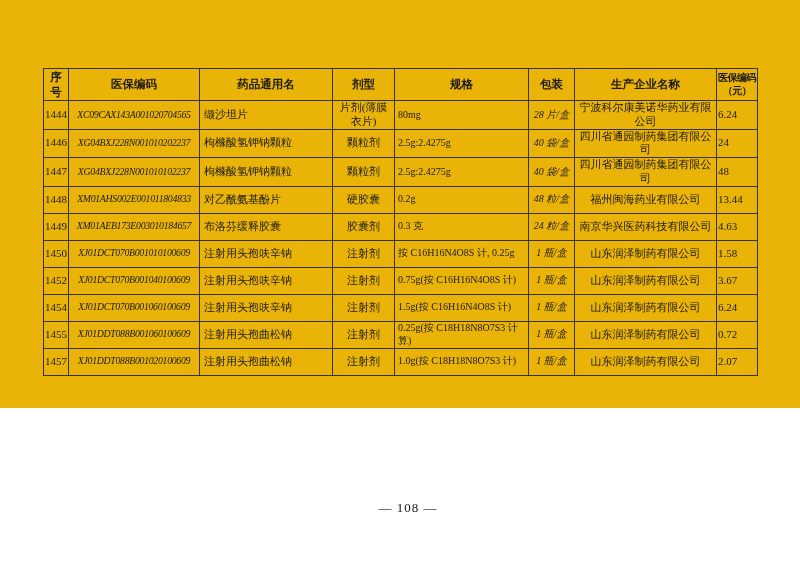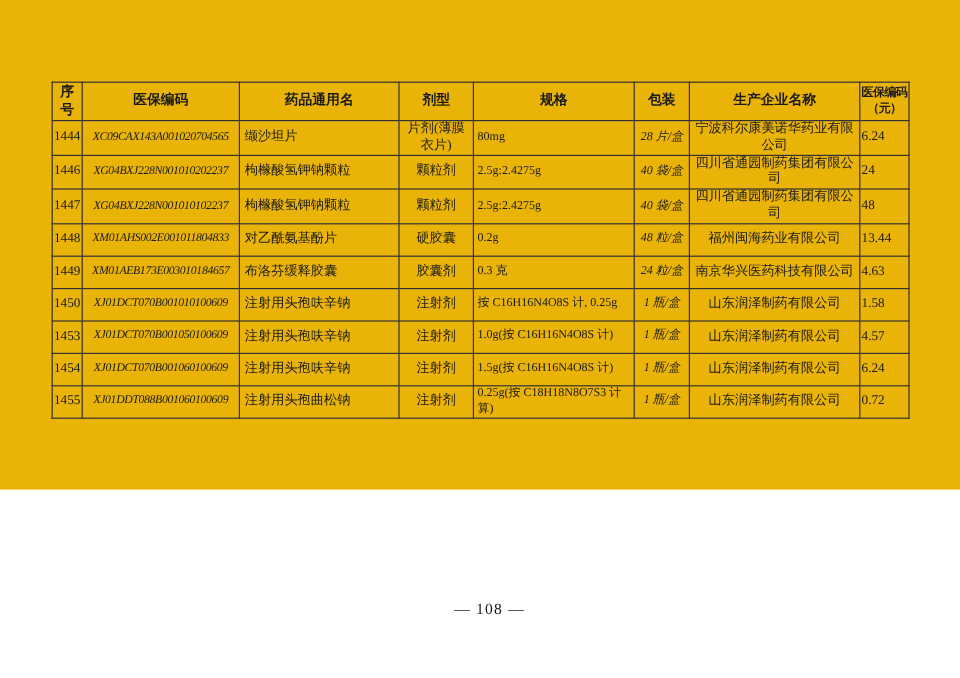--- a/index.html
+++ b/index.html
@@ -154,28 +154,28 @@
     <td class="col-no">1450</td>
     <td class="col-code">XJ01DCT070B001010100609</td>
     <td class="col-name">注射用头孢呋辛钠</td>
     <td class="col-form">注射剂</td>
     <td class="col-spec">按 C16H16N4O8S 计, 0.25g</td>
     <td class="col-pack">1 瓶/盒</td>
     <td class="col-mfr">山东润泽制药有限公司</td>
     <td class="col-price">1.58</td>
   </tr>
         <tr>
-    <td class="col-no">1453</td>
-    <td class="col-code">XJ01DCT070B001050100609</td>
+    <td class="col-no">1452</td>
+    <td class="col-code">XJ01DCT070B001040100609</td>
     <td class="col-name">注射用头孢呋辛钠</td>
     <td class="col-form">注射剂</td>
-    <td class="col-spec">1.0g(按 C16H16N4O8S 计)</td>
-    <td class="col-pack">1 瓶/盒</td>
-    <td class="col-mfr">山东润泽制药有限公司</td>
-    <td class="col-price">4.57</td>
+    <td class="col-spec">0.75g(按 C16H16N4O8S 计)</td>
+    <td class="col-pack">1 瓶/盒</td>
+    <td class="col-mfr">山东润泽制药有限公司</td>
+    <td class="col-price">3.67</td>
   </tr>
         <tr>
     <td class="col-no">1454</td>
     <td class="col-code">XJ01DCT070B001060100609</td>
     <td class="col-name">注射用头孢呋辛钠</td>
     <td class="col-form">注射剂</td>
     <td class="col-spec">1.5g(按 C16H16N4O8S 计)</td>
     <td class="col-pack">1 瓶/盒</td>
     <td class="col-mfr">山东润泽制药有限公司</td>
     <td class="col-price">6.24</td>
@@ -183,18 +183,28 @@
         <tr>
     <td class="col-no">1455</td>
     <td class="col-code">XJ01DDT088B001060100609</td>
     <td class="col-name">注射用头孢曲松钠</td>
     <td class="col-form">注射剂</td>
     <td class="col-spec">0.25g(按 C18H18N8O7S3 计算)</td>
     <td class="col-pack">1 瓶/盒</td>
     <td class="col-mfr">山东润泽制药有限公司</td>
     <td class="col-price">0.72</td>
   </tr>
+        <tr>
+    <td class="col-no">1457</td>
+    <td class="col-code">XJ01DDT088B001020100609</td>
+    <td class="col-name">注射用头孢曲松钠</td>
+    <td class="col-form">注射剂</td>
+    <td class="col-spec">1.0g(按 C18H18N8O7S3 计)</td>
+    <td class="col-pack">1 瓶/盒</td>
+    <td class="col-mfr">山东润泽制药有限公司</td>
+    <td class="col-price">2.07</td>
+  </tr>
       </tbody>
   </table>
 
   <div class="footer-pagenum">— 108 —</div>
 
 </div>
 
 </body></html>

